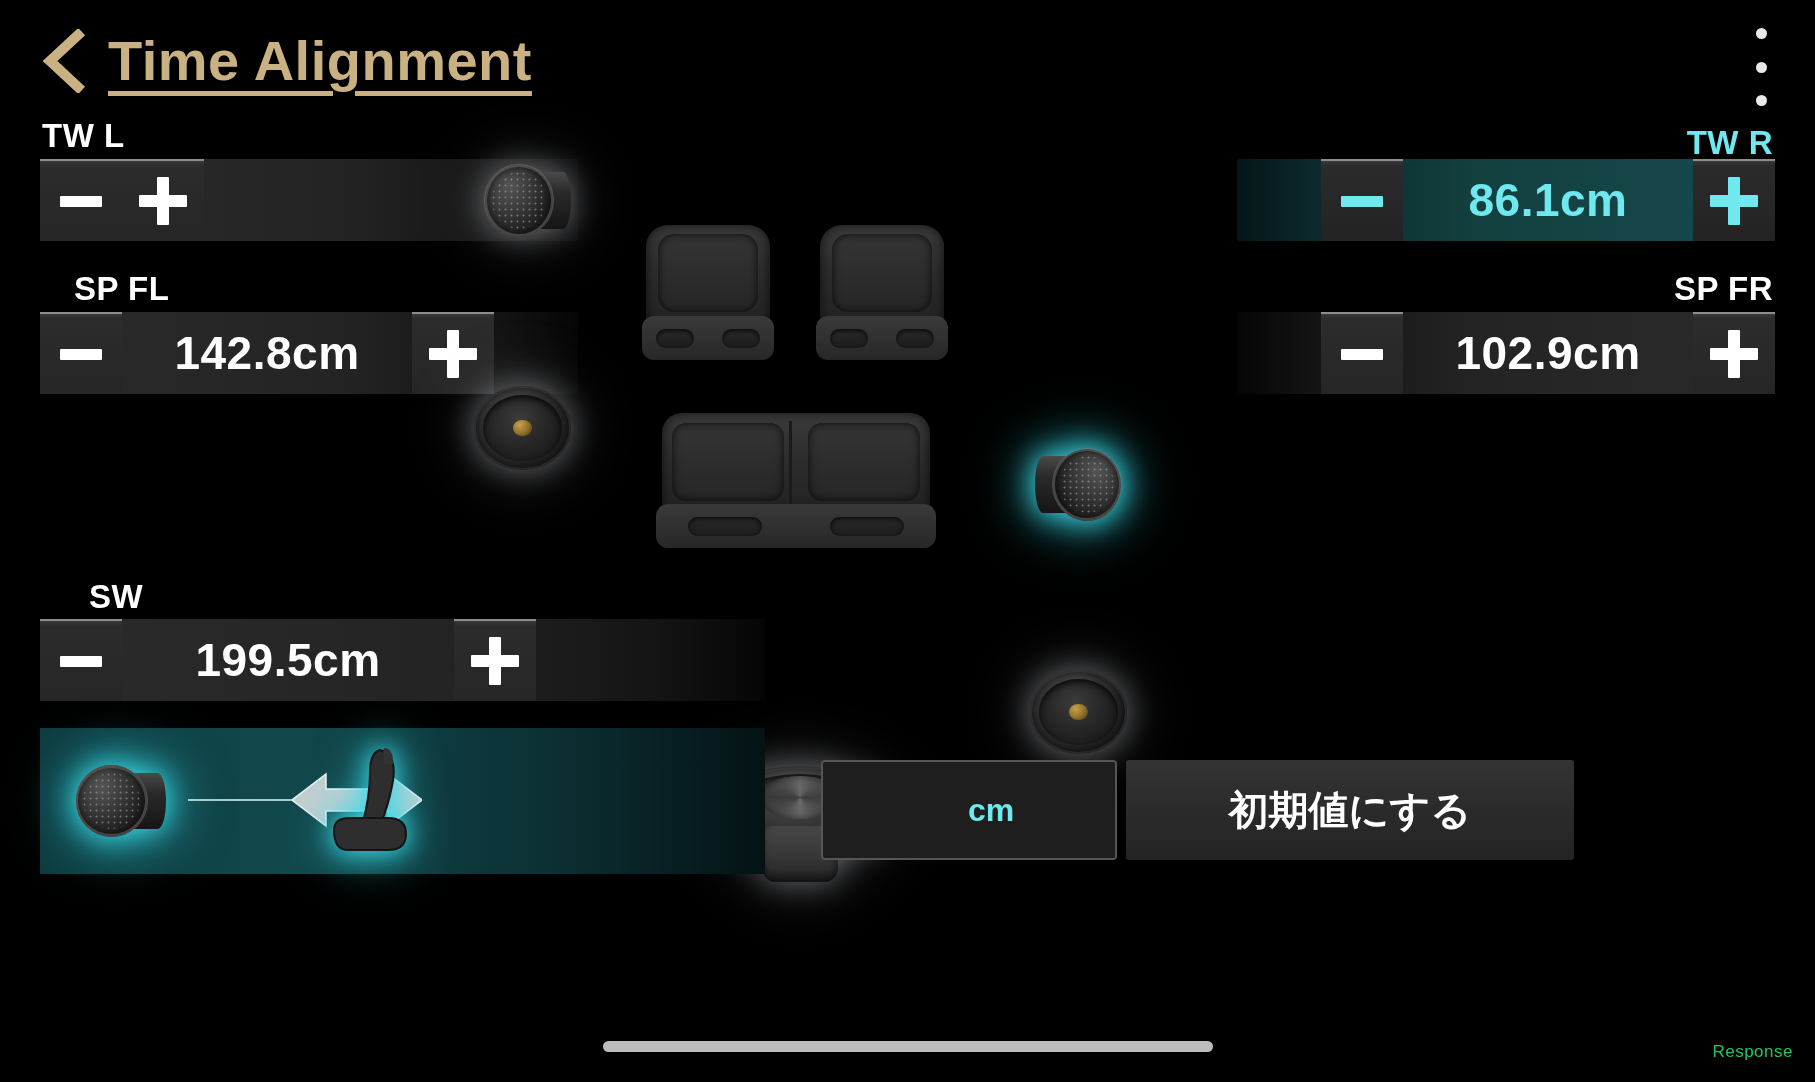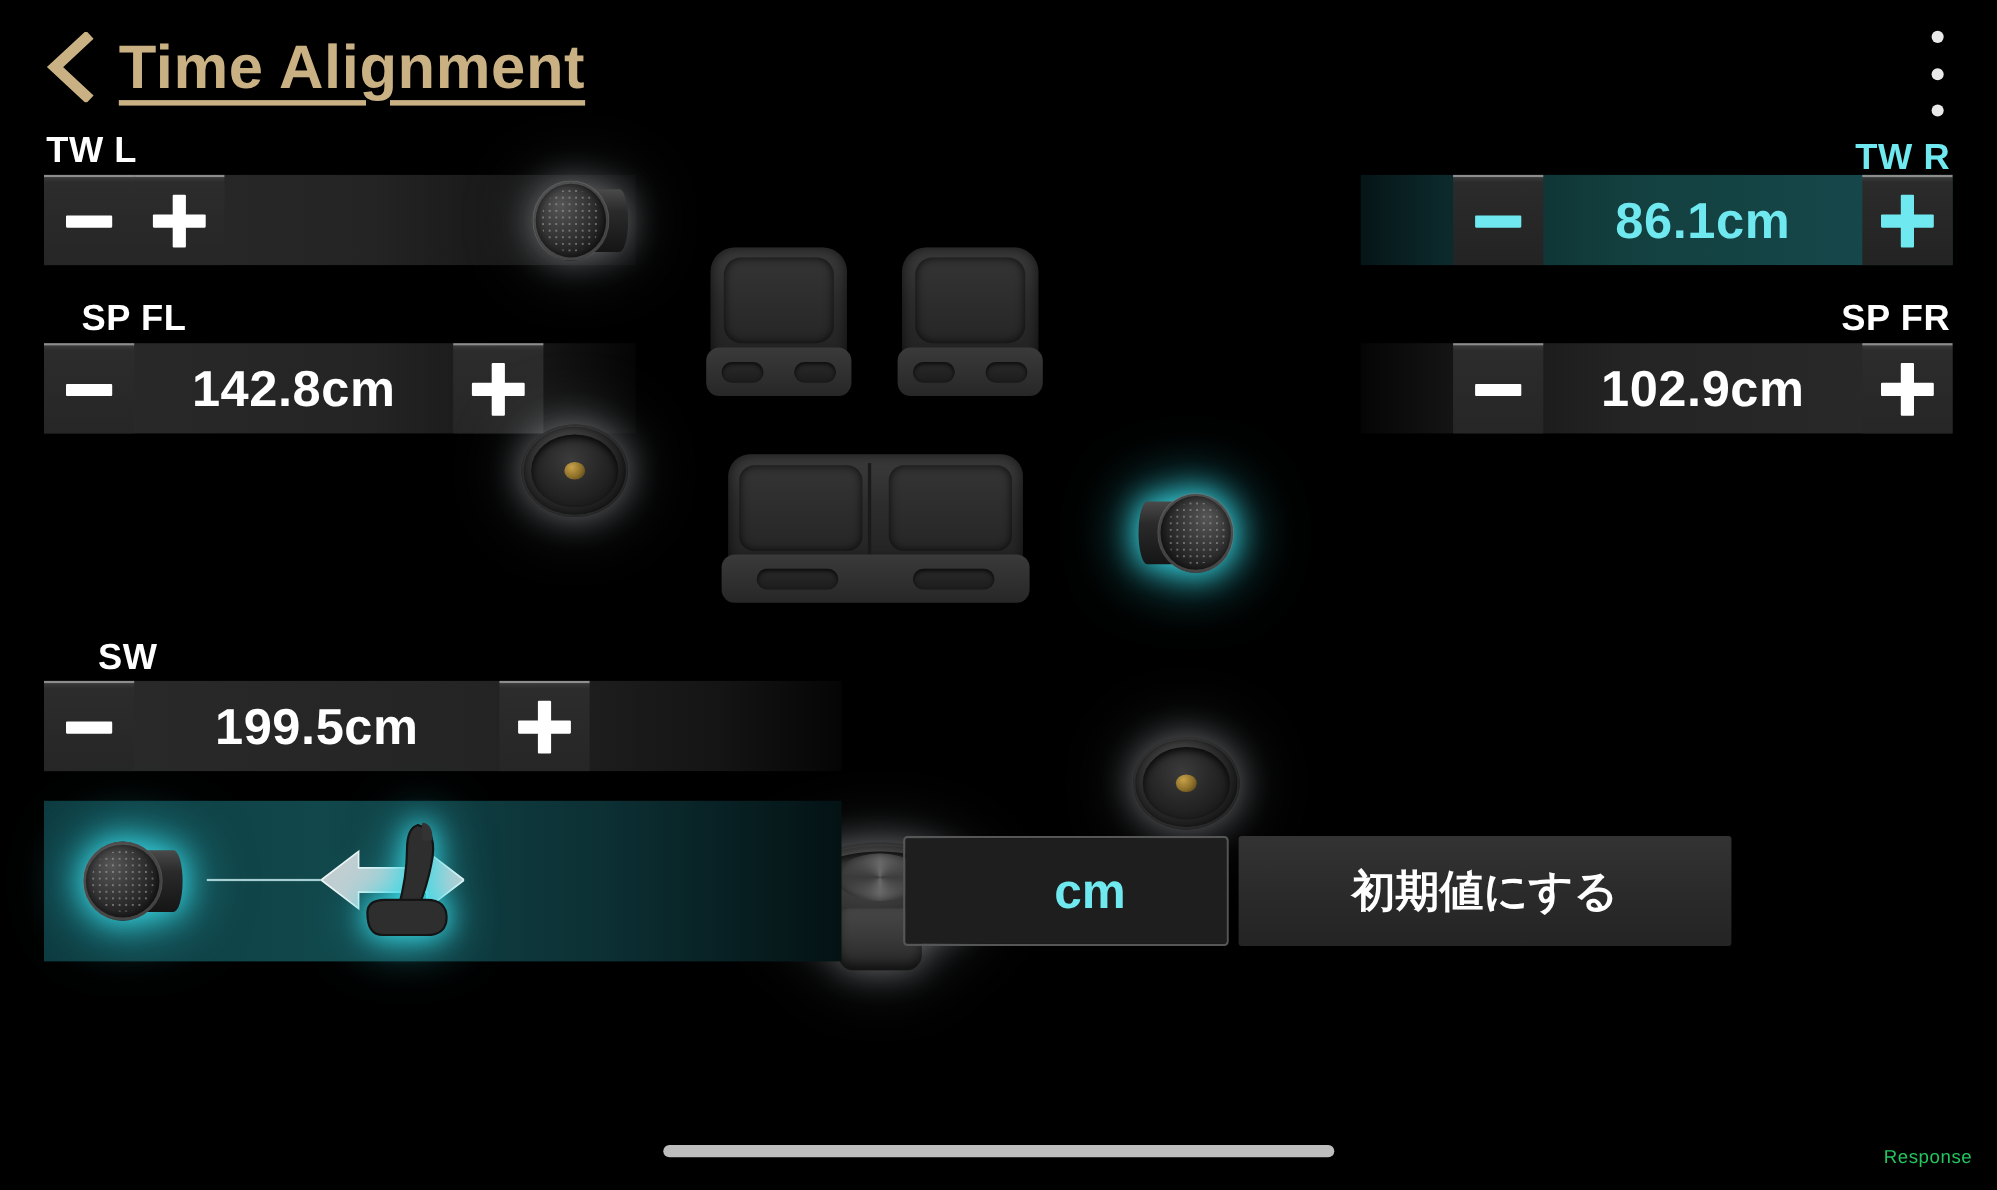--- a/index.html
+++ b/index.html
@@ -215,21 +215,21 @@
   }
 
   
   #unit-toggle{
     position:absolute; left:821px; top:760px; width:296px; height:100px;
     display:flex; border:2px solid #565656; border-radius:4px; overflow:hidden;
     background:#1b1b1b;
   }
   #unit-toggle .opt{
     flex:1; display:flex; align-items:center; justify-content:center;
-    font-size:45px; font-weight:700; cursor:pointer;padding-left:44px;
+    font-size:32px; font-weight:700; cursor:pointer;padding-left:44px;
   }
   #unit-toggle .opt.cm{ background:#1e1e1e; color:#6fe9ef; }
   #unit-toggle .opt.inch{
     background:linear-gradient(to bottom,#4b4b4b 0%,#3e3e3e 50%,#363636 100%);
     color:#d6d6d6; border-left:2px solid #6a6a6a;
   }
   #reset-button{
     position:absolute; left:1126px; top:760px; width:448px; height:100px;
     background:linear-gradient(to bottom,#333 0%,#2a2a2a 55%,#242424 100%);
     border-radius:3px; display:flex; align-items:center; justify-content:center;

